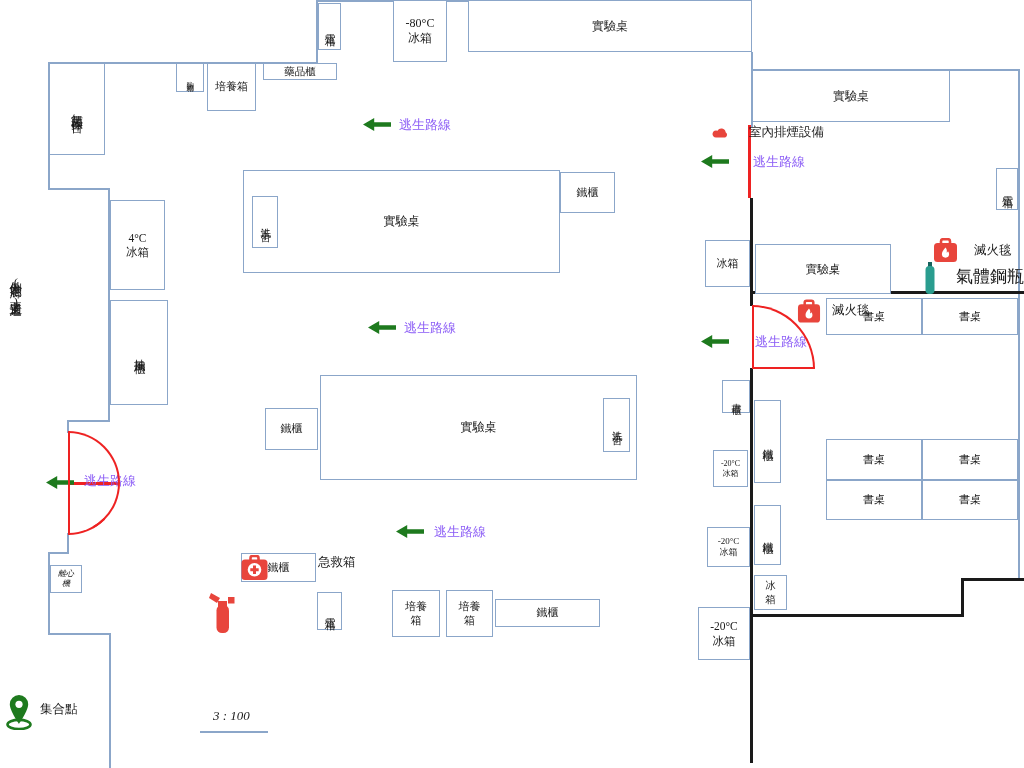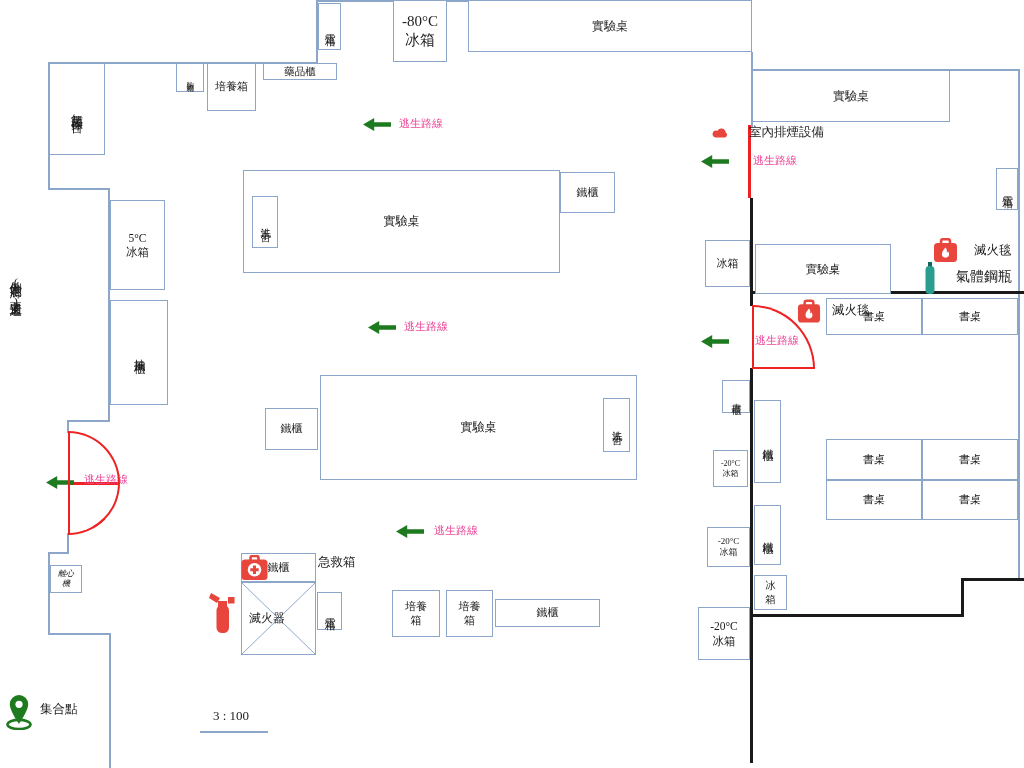--- a/index.html
+++ b/index.html
@@ -18,24 +18,24 @@
        font-family:"Liberation Serif","DejaVu Serif",serif;color:var(--ink);
        white-space:pre-line;line-height:1.25;box-sizing:border-box;}
   .box.vtext{writing-mode:vertical-rl;text-orientation:upright;letter-spacing:2px;line-height:1;}
   .box.xbox{background-image:
       linear-gradient(to top right, transparent calc(50% - 0.7px), var(--wall) 50%, transparent calc(50% + 0.7px)),
       linear-gradient(to bottom right, transparent calc(50% - 0.7px), var(--wall) 50%, transparent calc(50% + 0.7px));
       justify-content:flex-start;padding-left:7px;font-family:"Liberation Sans",sans-serif;}
   .ann{position:absolute;white-space:nowrap;line-height:1.1;}
   .ann.vert{writing-mode:vertical-rl;text-orientation:upright;white-space:normal;letter-spacing:1px;
             font-family:"Liberation Serif","DejaVu Serif",serif;}
-  .ann.serif{font-family:"Liberation Serif","DejaVu Serif",serif;}
+  .ann.serif{font-family:"Liberation Serif","DejaVu Serif",serif;font-style:italic;}
   .garrow{position:absolute;background:var(--green);
           clip-path:polygon(0 50%,40% 0,40% 32%,100% 32%,100% 68%,40% 68%,40% 100%);}
-  .esc{position:absolute;font-size:11px;white-space:nowrap;color:#ec4899;}
+  .esc{position:absolute;font-size:13px;white-space:nowrap;color:#8b5cf6;}
   .door{position:absolute;box-sizing:border-box;}
   .door.half{border:2.5px solid var(--red);border-radius:0 100% 100% 0 / 0 50% 50% 0;}
   .door.quarter{border:2.5px solid var(--red);border-top-right-radius:100% 100%;}
   .icon{position:absolute;}
   .icon svg{display:block;width:100%;height:100%;}
 </style>
 </head>
 <body>
 
 <div id="stage">
@@ -62,26 +62,26 @@
     <div class="seg b" style="left: 750px; top: 614px; width: 214px; height: 3px;"></div>
     <div class="seg b" style="left: 961px; top: 578px; width: 3px; height: 39px;"></div>
     <div class="seg b" style="left: 961px; top: 578px; width: 63px; height: 3px;"></div>
     <div class="seg r" style="left: 748px; top: 125px; width: 3px; height: 73px;"></div>
     <div class="seg r" style="left: 68px; top: 482px; width: 50px; height: 3px;"></div>
     <div class="box vtext" style="left: 49px; top: 63px; width: 56px; height: 92px; font-size: 12px;">無菌操作台</div>
     <div class="box vtext" style="left: 176px; top: 63px; width: 28px; height: 29px; font-size: 7.5px;">防潮箱</div>
     <div class="box" style="left: 207px; top: 63px; width: 49px; height: 48px; font-size: 11px;">培養箱</div>
     <div class="box" style="left: 263px; top: 63px; width: 74px; height: 17px; font-size: 10.5px;">藥品櫃</div>
     <div class="box vtext" style="left: 318px; top: 3px; width: 23px; height: 47px; font-size: 11px;">電箱</div>
-    <div class="box" style="left: 393px; top: 0px; width: 54px; height: 62px; font-size: 15px;">-80°C
+    <div class="box" style="left: 393px; top: 0px; width: 54px; height: 62px; font-size: 12px;">-80°C
 冰箱</div>
     <div class="box" style="left: 468px; top: 0px; width: 284px; height: 52px; font-size: 12px;">實驗桌</div>
     <div class="box" style="left: 752px; top: 70px; width: 198px; height: 52px; font-size: 12px;">實驗桌</div>
     <div class="box vtext" style="left: 996px; top: 168px; width: 22px; height: 42px; font-size: 11px;">電箱</div>
-    <div class="box" style="left: 110px; top: 200px; width: 55px; height: 90px; font-size: 11.5px;">5°C
+    <div class="box" style="left: 110px; top: 200px; width: 55px; height: 90px; font-size: 11.5px;">4°C
 冰箱</div>
     <div class="box vtext" style="left: 110px; top: 300px; width: 58px; height: 105px; font-size: 11.5px;">抽風櫃</div>
     <div class="box" style="left: 243px; top: 170px; width: 317px; height: 103px; font-size: 12px;">實驗桌</div>
     <div class="box vtext" style="left: 252px; top: 196px; width: 26px; height: 52px; font-size: 10.5px;">洗手台</div>
     <div class="box" style="left: 560px; top: 172px; width: 55px; height: 41px; font-size: 11px;">鐵櫃</div>
     <div class="box" style="left: 320px; top: 375px; width: 317px; height: 105px; font-size: 12px;">實驗桌</div>
     <div class="box vtext" style="left: 603px; top: 398px; width: 27px; height: 54px; font-size: 10.5px;">洗手台</div>
     <div class="box" style="left: 265px; top: 408px; width: 53px; height: 42px; font-size: 11px;">鐵櫃</div>
     <div class="box" style="left: 705px; top: 240px; width: 45px; height: 47px; font-size: 11px;">冰箱</div>
     <div class="box" style="left: 755px; top: 244px; width: 136px; height: 50px; font-size: 11.5px;">實驗桌</div>
@@ -98,31 +98,30 @@
     <div class="box vtext" style="left: 754px; top: 505px; width: 27px; height: 60px; font-size: 11px;">鐵櫃</div>
     <div class="box" style="left: 707px; top: 527px; width: 43px; height: 40px; font-size: 9px;">-20°C
 冰箱</div>
     <div class="box" style="left: 754px; top: 575px; width: 33px; height: 35px; font-size: 10.5px;">冰
 箱</div>
     <div class="box" style="left: 698px; top: 607px; width: 52px; height: 53px; font-size: 11.5px;">-20°C
 冰箱</div>
     <div class="box" style="left: 50px; top: 565px; width: 32px; height: 28px; font-size: 8px; font-style: italic;">離心
 機</div>
     <div class="box" style="left: 241px; top: 553px; width: 75px; height: 29px; font-size: 11px;">鐵櫃</div>
-    <div class="box xbox" style="left: 241px; top: 582px; width: 75px; height: 73px; font-size: 12px;">滅火器</div>
     <div class="box vtext" style="left: 317px; top: 592px; width: 25px; height: 38px; font-size: 11px;">電箱</div>
     <div class="box" style="left: 392px; top: 590px; width: 48px; height: 47px; font-size: 11px;">培養
 箱</div>
     <div class="box" style="left: 446px; top: 590px; width: 47px; height: 47px; font-size: 11px;">培養
 箱</div>
     <div class="box" style="left: 495px; top: 599px; width: 105px; height: 28px; font-size: 11px;">鐵櫃</div>
     <div class="ann vert" style="left: 8px; top: 272px; height: 132px; font-size: 12.5px;">外側走廊(主要通道)</div>
     <div class="ann" style="left: 749px; top: 126px; font-size: 12.5px;">室內排煙設備</div>
     <div class="ann" style="left: 974px; top: 244px; font-size: 12.5px;">滅火毯</div>
-    <div class="ann" style="left: 956px; top: 269px; font-size: 14px;">氣體鋼瓶</div>
+    <div class="ann" style="left: 956px; top: 269px; font-size: 17px; font-family: Liberation Mono, monospace;">氣體鋼瓶</div>
     <div class="ann" style="left: 832px; top: 304px; font-size: 12.5px;">滅火毯</div>
     <div class="ann" style="left: 278px; top: 556px; font-size: 12.5px; margin-left: 40px;">急救箱</div>
     <div class="ann" style="left: 40px; top: 703px; font-size: 12.5px;">集合點</div>
     <div class="ann serif" style="left: 213px; top: 709px; font-size: 13px;">3 : 100</div>
     <div class="garrow" style="left: 363px; top: 118px; width: 28px; height: 13px;"></div>
     <div class="esc" style="left: 399px; top: 116px;">逃生路線</div>
     <div class="garrow" style="left: 368px; top: 321px; width: 28px; height: 13px;"></div>
     <div class="esc" style="left: 404px; top: 319px;">逃生路線</div>
     <div class="garrow" style="left: 396px; top: 525px; width: 28px; height: 13px;"></div>
     <div class="esc" style="left: 434px; top: 523px;">逃生路線</div>

